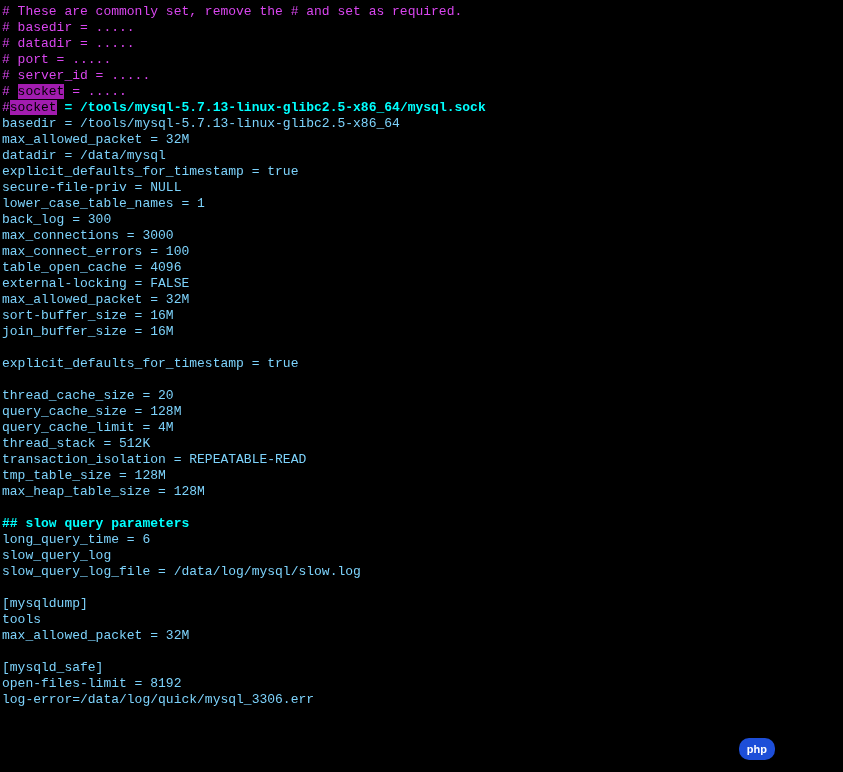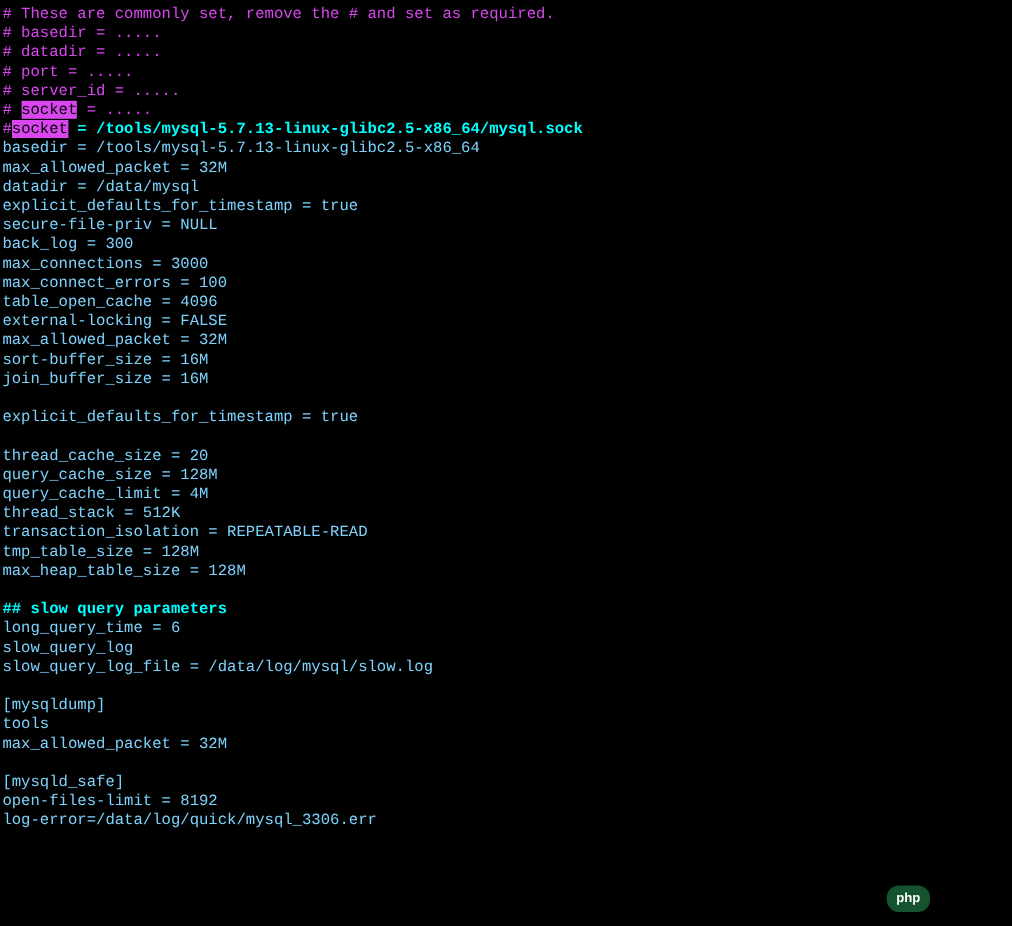--- a/index.html
+++ b/index.html
@@ -11,27 +11,27 @@
       padding: 4px 2px;
       width: 843px;
       height: 772px;
       position: relative;
       overflow: hidden;
     }
     .line { white-space: pre; }
     .cyan { color: #d946ef; }
     .cyan-bold { color: #00ffff; font-weight: bold; }
     .gray { color: #7dd3fc; }
-    .highlight { background: #d946ef; color: #000; text-align: right; }
+    .highlight { background: #a21caf; color: #000; text-align: right; }
     .empty { height: 16px; }
     .badge {
       position: absolute;
       bottom: 12px;
       right: 68px;
-      background: #14532d;
+      background: #1d4ed8;
       color: #fff;
       font-size: 11px;
       font-weight: bold;
       padding: 3px 8px;
       border-radius: 10px;
       font-family: Arial, sans-serif;
     }
   </style>
 </head>
 <body>
@@ -42,20 +42,21 @@
     <div class="line cyan"># datadir = .....</div>
     <div class="line cyan"># port = .....</div>
     <div class="line cyan"># server_id = .....</div>
     <div class="line"><span class="cyan"># </span><span class="highlight">socket</span><span class="cyan"> = .....</span></div>
     <div class="line"><span class="cyan">#</span><span class="highlight">socket</span><span class="cyan-bold"> = /tools/mysql-5.7.13-linux-glibc2.5-x86_64/mysql.sock</span></div>
     <div class="line gray">basedir = /tools/mysql-5.7.13-linux-glibc2.5-x86_64</div>
     <div class="line gray">max_allowed_packet = 32M</div>
     <div class="line gray">datadir = /data/mysql</div>
     <div class="line gray">explicit_defaults_for_timestamp = true</div>
     <div class="line gray">secure-file-priv = NULL</div>
+    <div class="line gray">lower_case_table_names = 1</div>
     <div class="line gray">back_log = 300</div>
     <div class="line gray">max_connections = 3000</div>
     <div class="line gray">max_connect_errors = 100</div>
     <div class="line gray">table_open_cache = 4096</div>
     <div class="line gray">external-locking = FALSE</div>
     <div class="line gray">max_allowed_packet = 32M</div>
     <div class="line gray">sort-buffer_size = 16M</div>
     <div class="line gray">join_buffer_size = 16M</div>
     <div class="empty"></div>
     <div class="line gray">explicit_defaults_for_timestamp = true</div>

